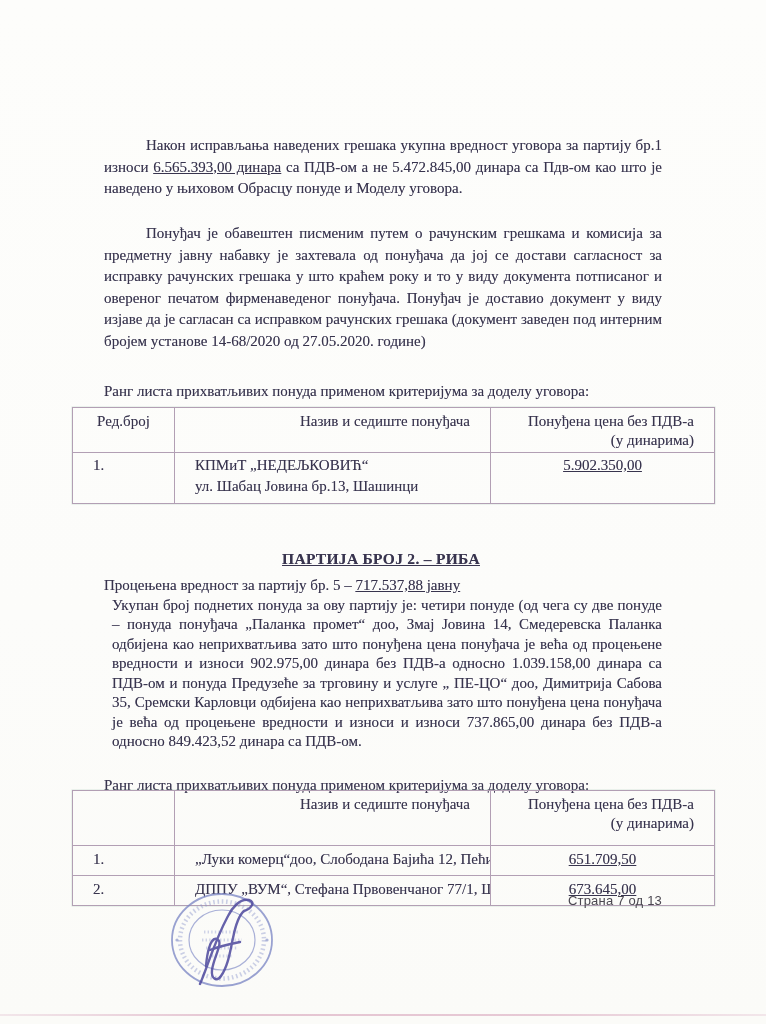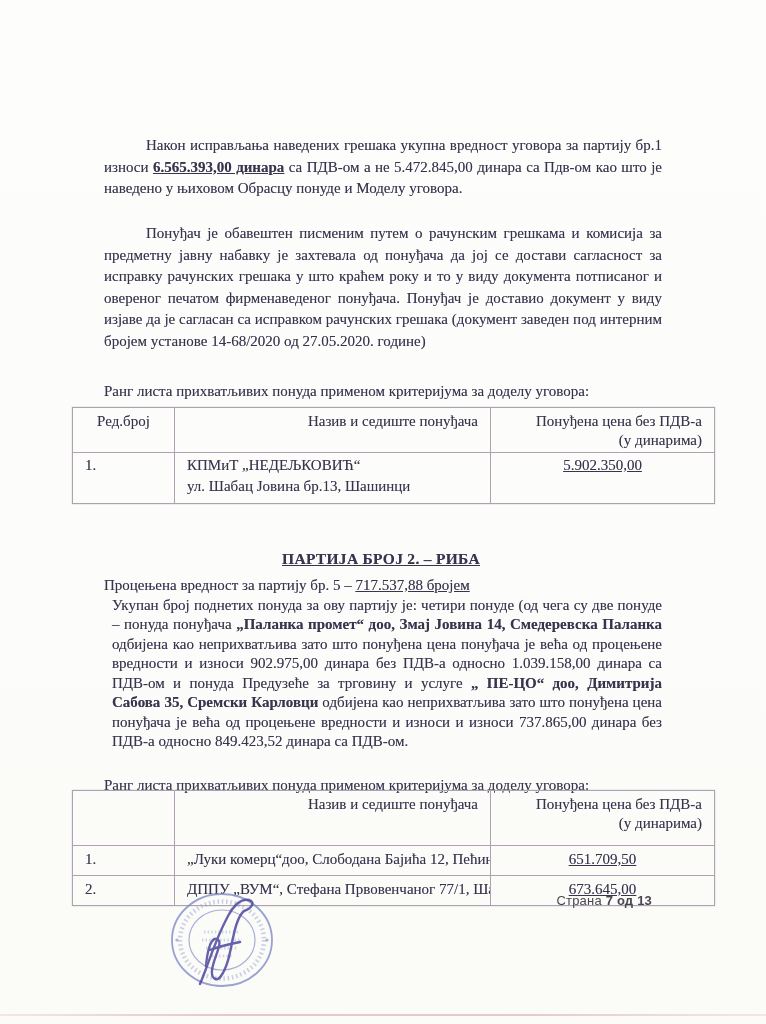--- a/index.html
+++ b/index.html
@@ -5,21 +5,21 @@
   html,body{margin:0;padding:0;background:#e8e8e6;}
   .page{
     position:relative;
     width:766px;height:1024px;
     margin:0 auto;
     background:linear-gradient(180deg,#fdfdfb 0%,#fcfcfa 60%,#fbfbf8 100%);
     overflow:hidden;
     font-family:"Liberation Serif","DejaVu Serif",serif;
     color:#38344e;
   }
-  .b{font-weight:bold;}
+  .b{font-weight:normal;}
   .u{text-decoration:underline;}
   .para{
     position:absolute;left:104px;width:558px;
     font-size:15px;line-height:21.5px;
     text-align:justify;
     text-shadow:0 0 .5px rgba(52,48,80,.45);
   }
   .indent{text-indent:42px;}
   #paragraph-correction{top:120px;}
   #paragraph-notice{top:208px;}
@@ -34,35 +34,35 @@
   #estimated-block{top:576px;line-height:19.5px;}
   #offers-paragraph{display:block;margin-left:8px;}
   .doc-table{
     position:absolute;left:72px;width:642px;
     border-collapse:collapse;table-layout:fixed;
     font-size:15px;color:#38344e;
     text-shadow:0 0 .5px rgba(52,48,80,.4);
   }
   .doc-table td{
     border:1px solid #b29fb4;
-    padding:2px 12px;vertical-align:top;
+    padding:2px 20px;vertical-align:top;
     overflow:hidden;white-space:nowrap;
   }
   .doc-table{border:1px solid #c29eb4;box-shadow:0 0 0 .5px rgba(150,190,170,.35);}
   #table-partija-1{top:407px;}
   #table-partija-2{top:790px;}
   .thead td{text-align:right;line-height:19px;padding-top:4px;}
   .thead .hnum{text-align:center;}
   .cell-center{text-align:center;text-decoration:underline;}
   .vmid{vertical-align:middle;}
   #table-partija-1 .data-row td{height:46px;line-height:21px;}
   #table-partija-2 .thead td{height:48px;}
   #table-partija-2 .data-row td{height:24px;line-height:20px;padding-top:3px;}
   #page-number{
-    position:absolute;top:893px;right:114px;
+    position:absolute;top:893px;right:104px;
     font-family:"Liberation Sans","DejaVu Sans",sans-serif;
     font-size:13px;color:#4a4750;letter-spacing:.2px;
   }
   #stamp-wrap{position:absolute;left:150px;top:880px;width:170px;height:144px;}
   #scan-artifact-line{
     position:absolute;left:0;top:1014px;width:766px;height:2px;
     background:linear-gradient(90deg,rgba(216,168,192,.25),rgba(214,160,184,.6) 30%,rgba(214,160,184,.55) 70%,rgba(216,168,192,.25));
   }
 </style>
 </head>
@@ -98,21 +98,21 @@
           <div>ул. Шабац Јовина бр.13, Шашинци</div>
         </td>
         <td class="cell-center vmid">5.902.350,00</td>
       </tr>
     </tbody>
   </table>
 
   <div id="partija2-heading">ПАРТИЈА БРОЈ 2. – РИБА</div>
 
   <div class="para" id="estimated-block">
-    <span id="estimated-value-line"><span>Процењена вредност за партију бр. 5 – </span><span class="u">717.537,88 бројем</span></span>
+    <span id="estimated-value-line"><span>Процењена вредност за партију бр. 5 – </span><span class="u">717.537,88 јавну</span></span>
     <span id="offers-paragraph"><span>Укупан број поднетих понуда за ову партију је: четири понуде (од чега су две понуде – понуда понуђача </span><span class="b">„Паланка промет“ доо, Змај Јовина 14, Смедеревска Паланка</span><span> одбијена као неприхватљива зато што понуђена цена понуђача је већа од процењене вредности и износи 902.975,00 динара без ПДВ-а односно 1.039.158,00 динара са ПДВ-ом и понуда Предузеће за трговину и услуге </span><span class="b">„ ПЕ-ЦО“ доо, Димитрија Сабова 35, Сремски Карловци</span><span> одбијена као неприхватљива зато што понуђена цена понуђача је већа од процењене вредности и износи и износи 737.865,00 динара без ПДВ-а односно 849.423,52 динара са ПДВ-ом.</span></span>
   </div>
 
   <p class="para" id="rank-label-2">Ранг листа прихватљивих понуда применом критеријума за доделу уговора:</p>
 
   <table class="doc-table" id="table-partija-2">
     <colgroup>
         <col style="width:102px">
         <col style="width:316px">
         <col style="width:224px">

